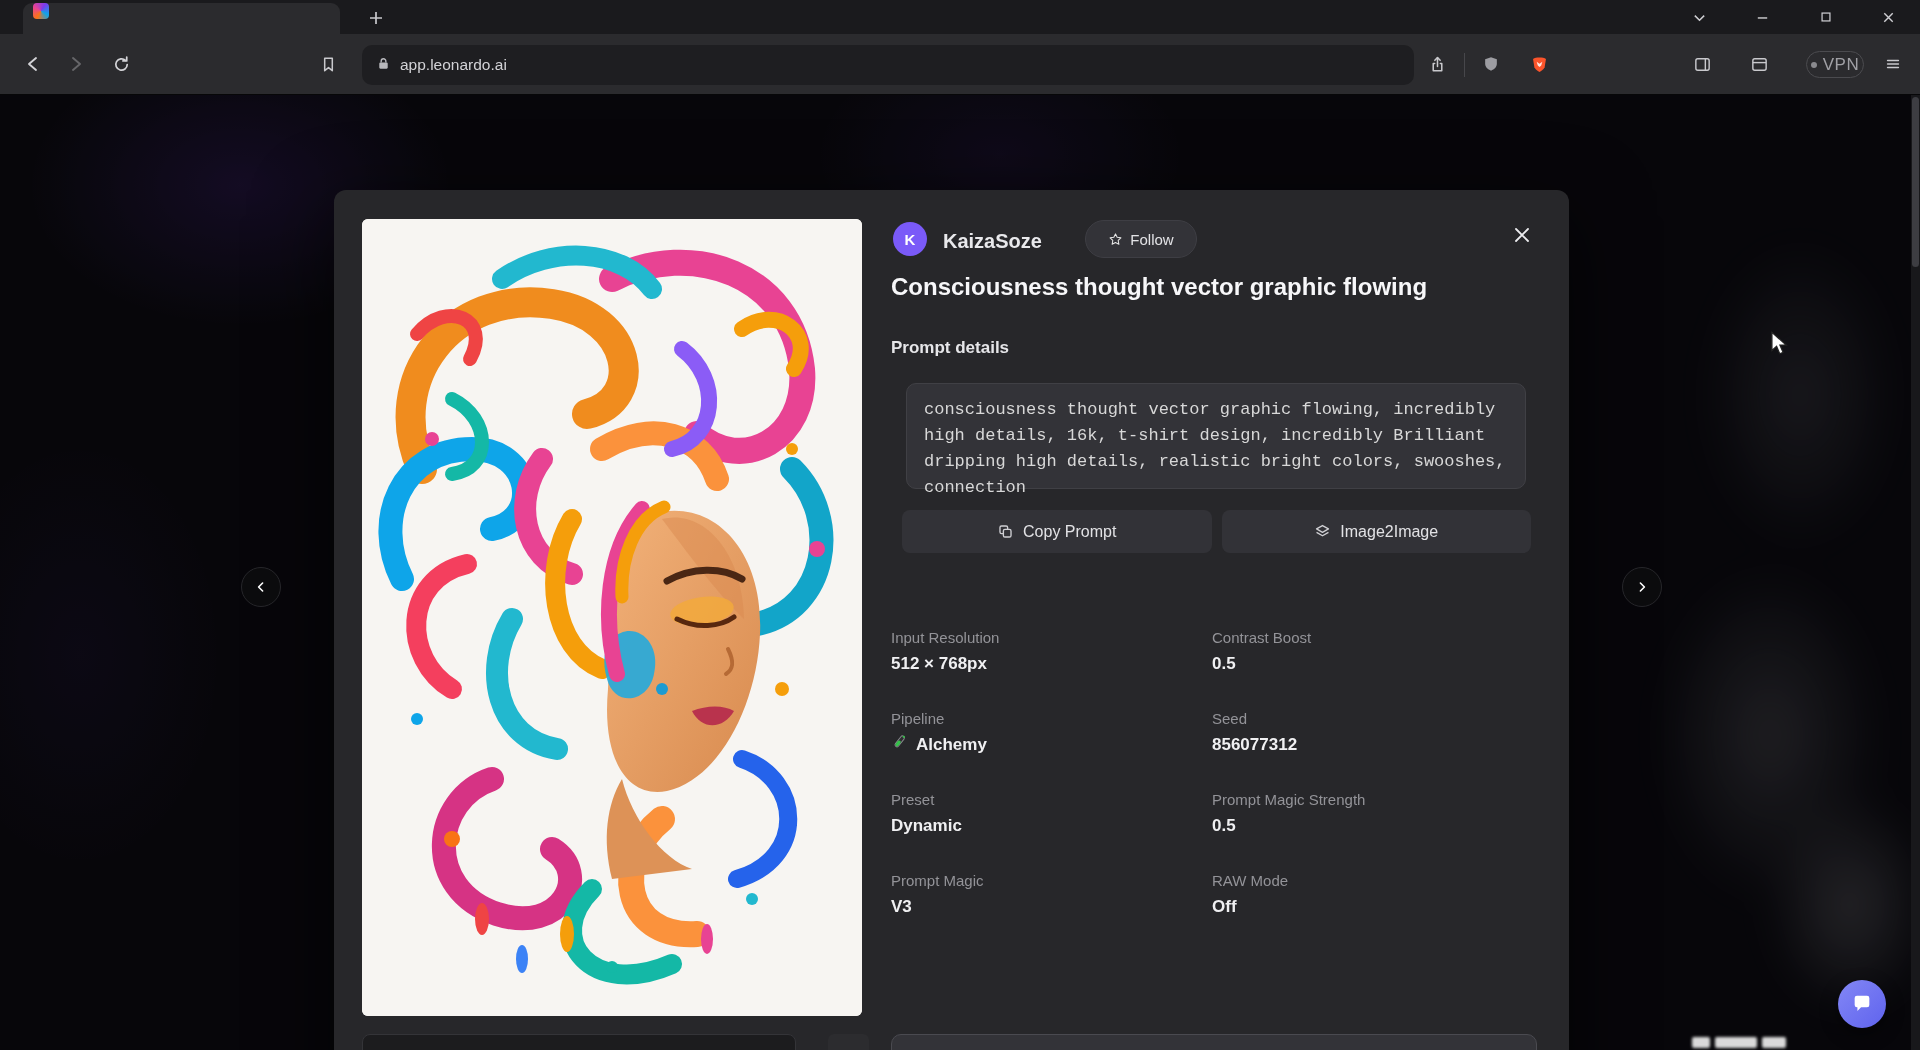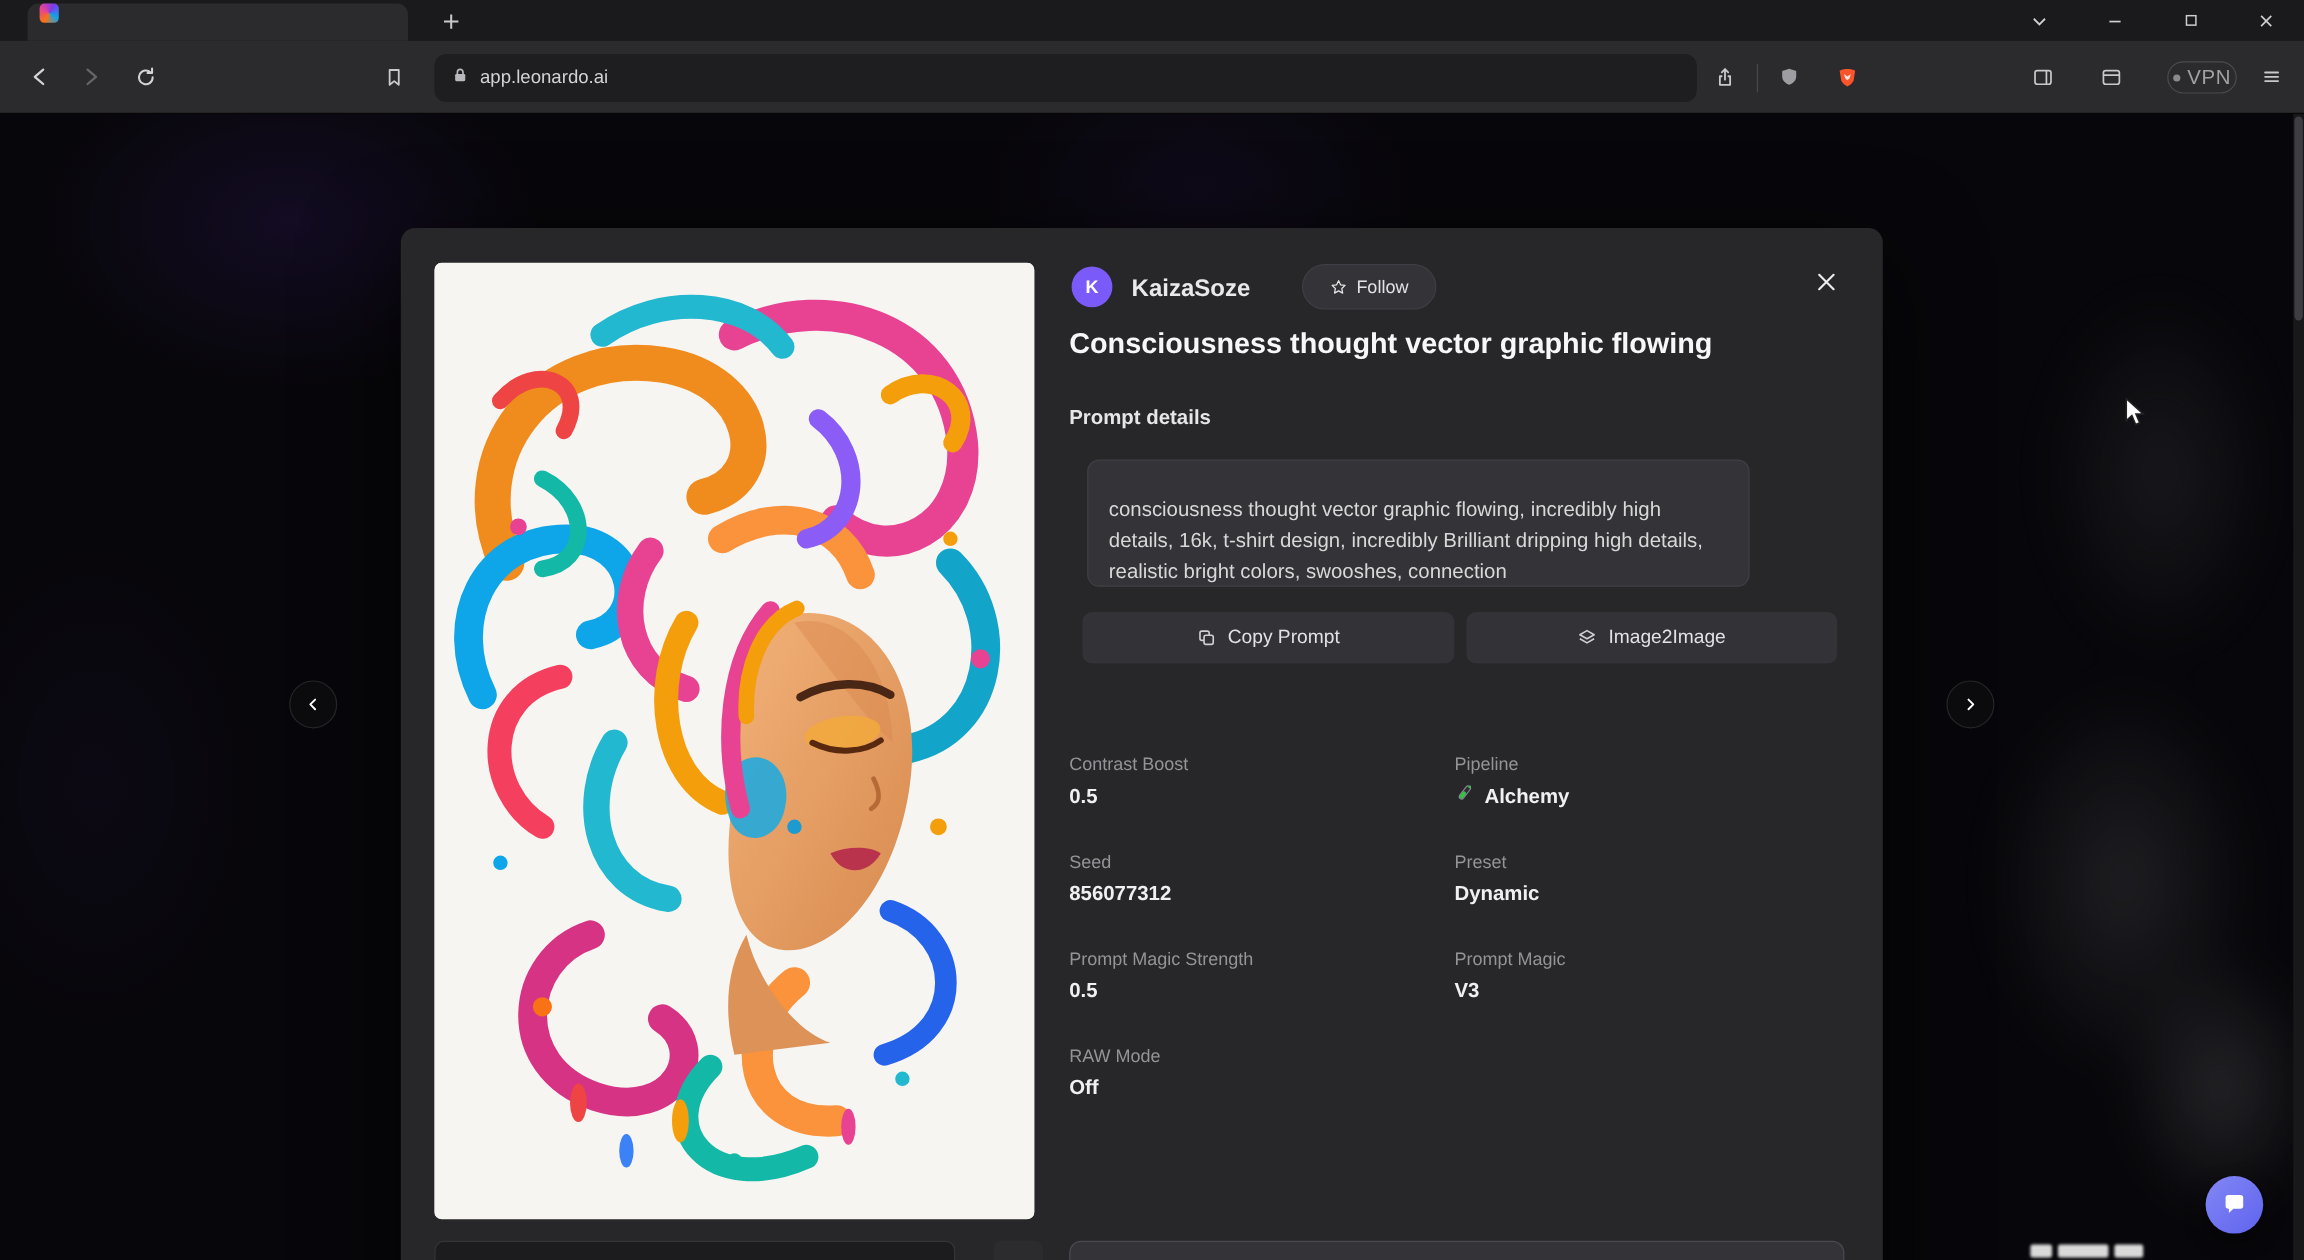--- a/index.html
+++ b/index.html
@@ -62,22 +62,22 @@
   .avatar { position:absolute; left:2px; top:32px; width:34px; height:34px; border-radius:50%;
     background:#7a5af8; color:#fff; font-size:15px; font-weight:700; display:flex; align-items:center; justify-content:center; }
   .author { position:absolute; left:52px; top:40px; font-size:20px; font-weight:600; color:#e9e9ec; }
   .follow-btn { position:absolute; left:194px; top:30px; width:112px; height:38px; border-radius:19px;
     background:#333338; border:1px solid #3e3e44; color:#e3e3e6; font-size:15px;
     display:flex; align-items:center; justify-content:center; gap:7px; cursor:pointer; }
   .modal-close { position:absolute; left:616px; top:30px; width:30px; height:30px; border-radius:6px; }
   .modal-title { position:absolute; left:0; top:82px; width:646px; font-size:24px; line-height:30px;
     font-weight:700; color:#f7f7f9; }
   .prompt-heading { position:absolute; left:0; top:148px; font-size:17px; font-weight:700; color:#e6e6e9; }
-  .prompt-box { position:absolute; left:15px; top:193px; width:552px; height:106px; background:#333338;
-    border:1px solid #404045; border-radius:10px; padding:28px 17px; font-size:17px; line-height:26px; color:#d8d8d8; }
+  .prompt-box { position:absolute; left:15px; top:193px; width:620px; height:106px; background:#333338;
+    border:1px solid #404045; border-radius:10px; padding:13px 17px; font-size:17px; line-height:26px; color:#d8d8d8;font-family:Liberation Mono, monospace; }
   .actions { position:absolute; left:11px; top:320px; width:629px; height:43px; display:flex; gap:10px; }
   .action-btn { flex:1; background:#323237; border:none; border-radius:8px; color:#e2e2e5; font-size:16px;
     font-family:inherit; display:flex; align-items:center; justify-content:center; gap:9px; cursor:pointer; }
 
   .details-grid { position:absolute; left:0; top:438px; width:646px; display:grid;
     grid-template-columns:321px 1fr; row-gap:33px; }
   .dlabel { font-size:15px; line-height:20px; color:#939398; margin-bottom:4px; }
   .dvalue { font-size:17px; line-height:24px; font-weight:600; color:#f0f0f2; }
   .dvalue.pipeline { display:flex; align-items:center; gap:8px; }
 
@@ -323,20 +323,24 @@
           <svg width="17" height="17" viewBox="0 0 20 20" fill="none" stroke="#cfcfd3" stroke-width="1.6" stroke-linejoin="round">
               <path d="M10 3 L17 7 L10 11 L3 7 Z"></path>
               <path d="M3 11 L10 15 L17 11"></path>
             </svg>
           <span>Image2Image</span>
         </button>
       </div>
 
       <div class="details-grid">
         <div class="dcell">
+          <div class="dlabel">Input Resolution</div>
+          <div class="dvalue">512 × 768px</div>
+        </div>
+        <div class="dcell">
           <div class="dlabel">Contrast Boost</div>
           <div class="dvalue">0.5</div>
         </div>
         <div class="dcell">
           <div class="dlabel">Pipeline</div>
           <div class="dvalue pipeline">
             <span>
               <svg width="17" height="17" viewBox="0 0 18 18">
                   <g transform="rotate(38 9 9)">
                     <rect x="7" y="2" width="4.2" height="13.5" rx="2.1" fill="#2e2e31" stroke="#8a8a8e" stroke-width="1"></rect>

